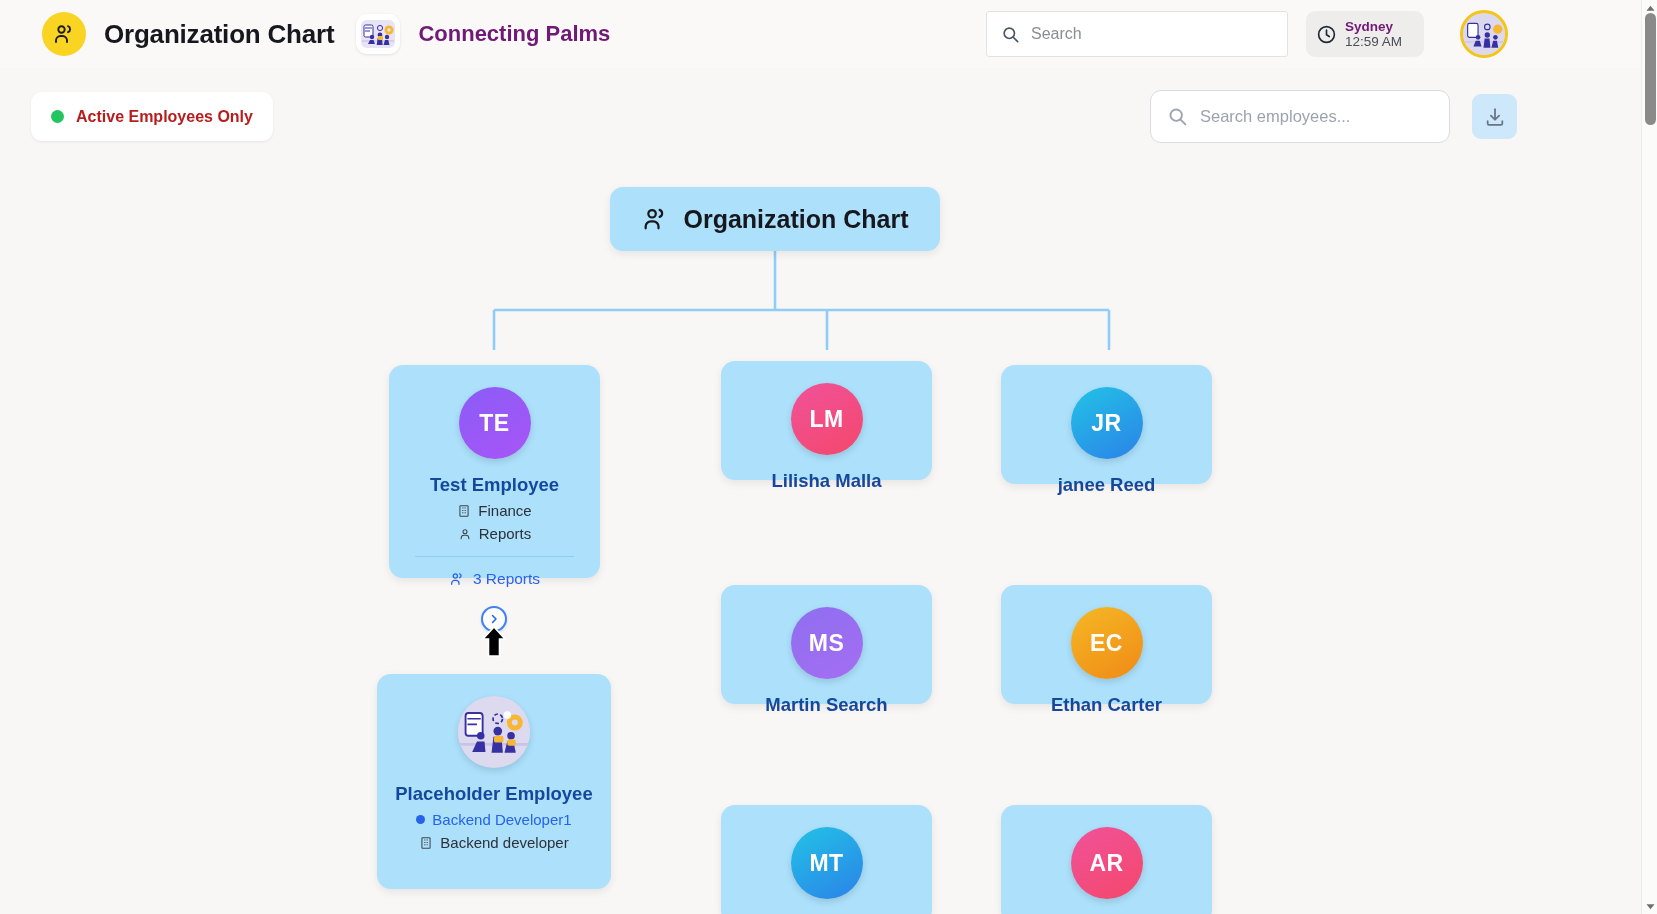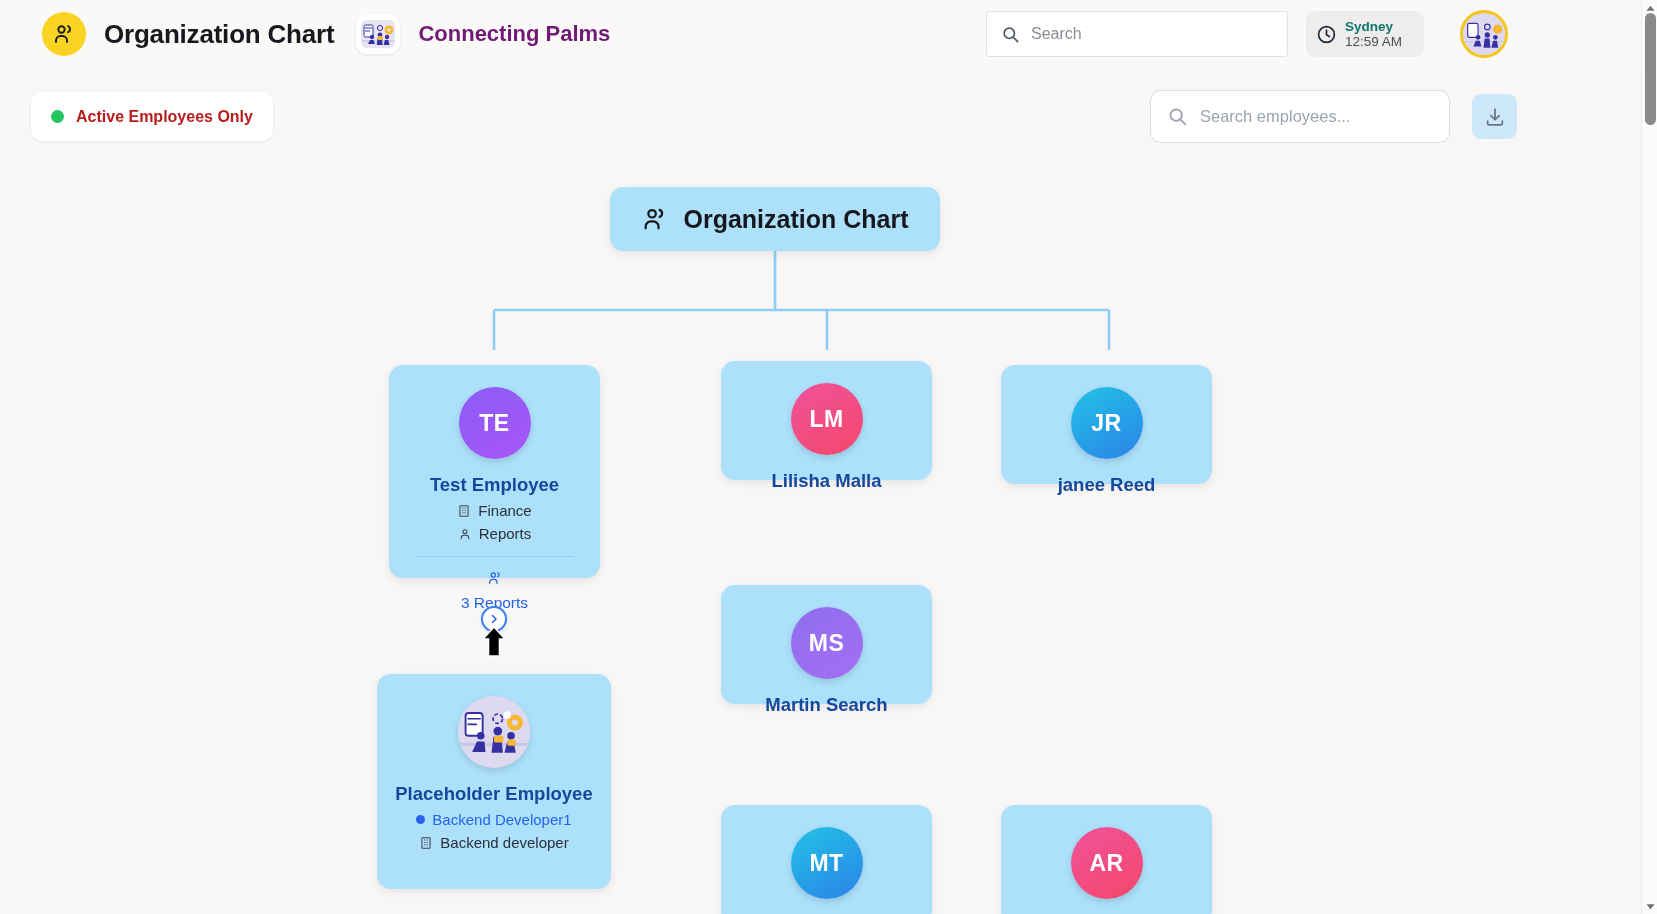--- a/index.html
+++ b/index.html
@@ -42,21 +42,21 @@
     border: none; outline: none; background: transparent;
     font-family: "Liberation Sans", sans-serif; font-size: 16px; color: #1f2937;
     margin-left: 11px; width: 240px;
   }
   .topsearch input::placeholder { color: #8b8d94; }
   .clockbox {
     position: absolute; left: 1306px; top: 11px; width: 118px; height: 46px;
     background: #eeedeb; border-radius: 9px;
     display: flex; align-items: center; padding: 0 10px; gap: 8px;
   }
-  .clock-city { font-size: 13.5px; font-weight: bold; color: #0f766e; line-height: 15px; }
+  .clock-city { font-size: 13.5px; font-weight: bold; color: #701a75; line-height: 15px; }
   .clock-time { font-size: 13.5px; color: #4b4f57; line-height: 16px; }
   .avatar-top {
     position: absolute; left: 1460px; top: 10px; width: 48px; height: 48px;
     border-radius: 50%; border: 3px solid #f5c518; overflow: hidden; background: #dcd9ef;
   }
 
   
   .filter-pill {
     position: absolute; left: 31px; top: 92px; height: 49px;
     background: #fff; border-radius: 11px; box-shadow: 0 1px 3px rgba(0,0,0,.07);
@@ -110,21 +110,21 @@
     font-size: 18.5px; font-weight: bold; color: #15489c;
   }
   .node-row {
     display: flex; align-items: center; justify-content: center; gap: 7px;
     font-size: 15px; color: #2c3038; margin-top: 6px;
   }
   .node-row.link { color: #2563eb; font-weight: normal; }
   .node-sep { height: 1px; background: #8fd0f2; margin: 14px 26px 0; }
   .node-reports {
     display: flex; align-items: center; justify-content: center; gap: 8px;
-    margin-top: 13px; font-size: 15.5px; color: #2563eb; flex-direction: column;
+    margin-top: 13px; font-size: 15.5px; color: #2563eb;
   }
   .expand-btn {
     position: absolute; width: 26px; height: 26px; border-radius: 50%;
     background: #fff; border: 2px solid #3b82f6;
     display: flex; align-items: center; justify-content: center; cursor: pointer;
     box-shadow: 0 1px 3px rgba(0,0,0,.12);
   }
   .cursor-arrow { position: absolute; pointer-events: none; }
 
   
@@ -304,20 +304,26 @@
       <div class="node-name">janee Reed</div>
     </div>
 
     <div class="node" style="left:721px; top:425px; width:211px; height:119px;">
       <div class="node-av" style="background:linear-gradient(150deg,#8f6ef0,#a46ef2);">
         <span>MS</span>
       </div>
       <div class="node-name">Martin Search</div>
     </div>
 
+    <div class="node" style="left:1001px; top:425px; width:211px; height:119px;">
+      <div class="node-av" style="background:linear-gradient(150deg,#f5b824,#f08a17);">
+        <span>EC</span>
+      </div>
+      <div class="node-name">Ethan Carter</div>
+    </div>
 
     <div class="node" style="left:377px; top:514px; width:234px; height:215px;">
       <div class="node-av" style="background:#ddd9ef;">
         <svg width="72" height="72" viewBox="0 0 38 34">
           <rect x="0" y="0" width="38" height="34" fill="#ddd9ef"></rect>
           <rect x="4" y="7" width="9" height="12" rx="1.5" fill="#fff" stroke="#3730a3" stroke-width="1"></rect>
           <path d="M5 10h7M5 13h5" stroke="#3730a3" stroke-width=".9"></path>
           <circle cx="30" cy="12" r="4.2" fill="#f7b731"></circle>
           <circle cx="30" cy="12" r="1.6" fill="#ddd9ef"></circle>
           <circle cx="21" cy="10" r="2.5" fill="none" stroke="#3730a3" stroke-width=".9" stroke-dasharray="2 1.2"></circle>

